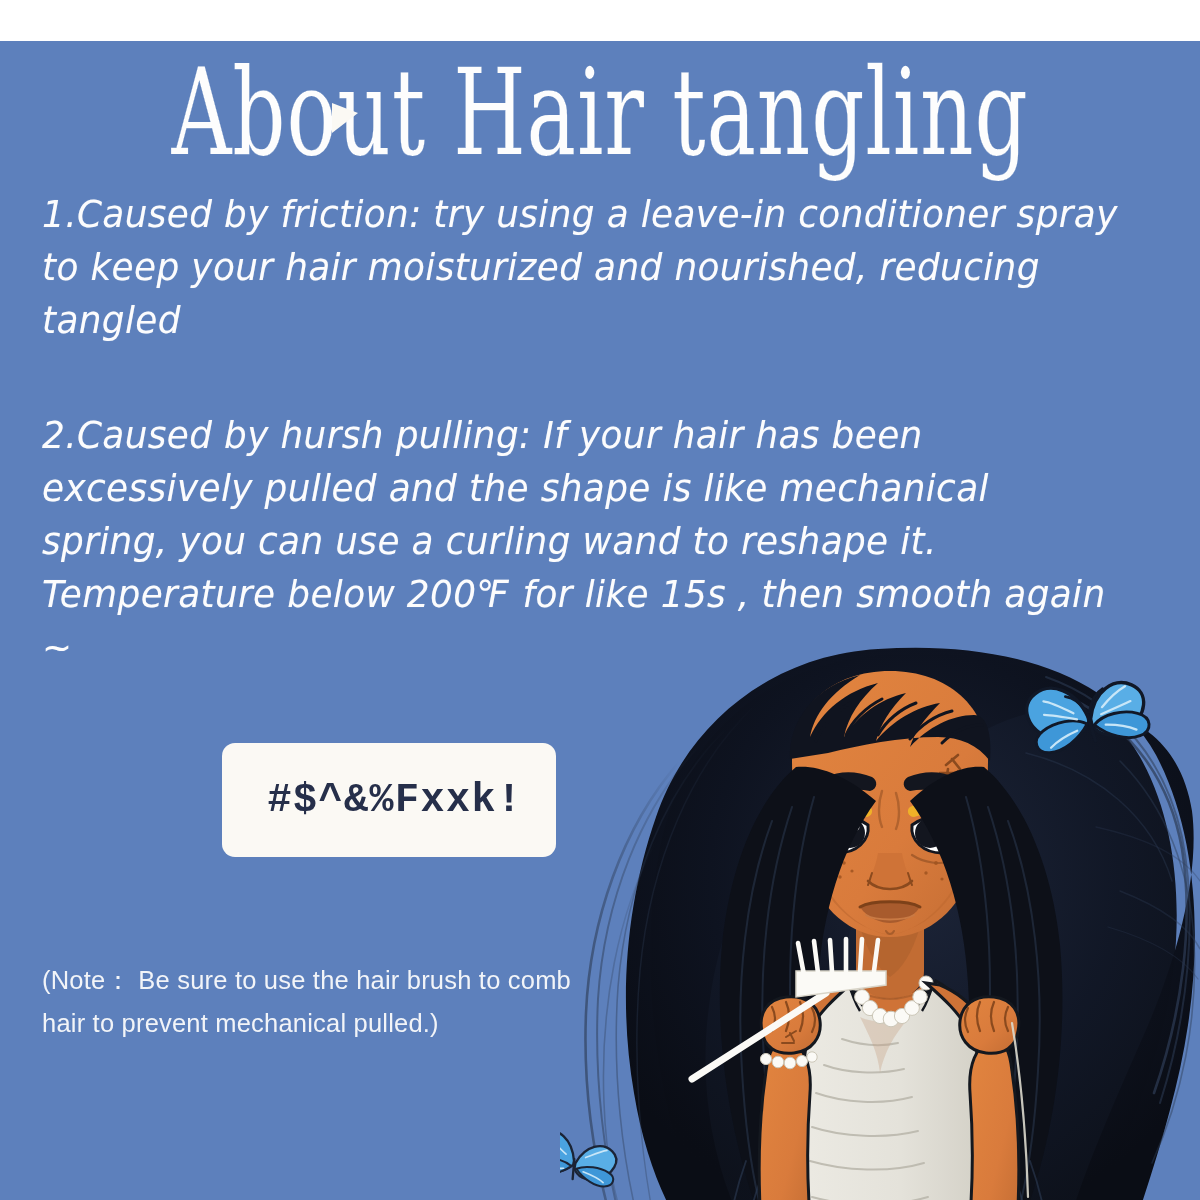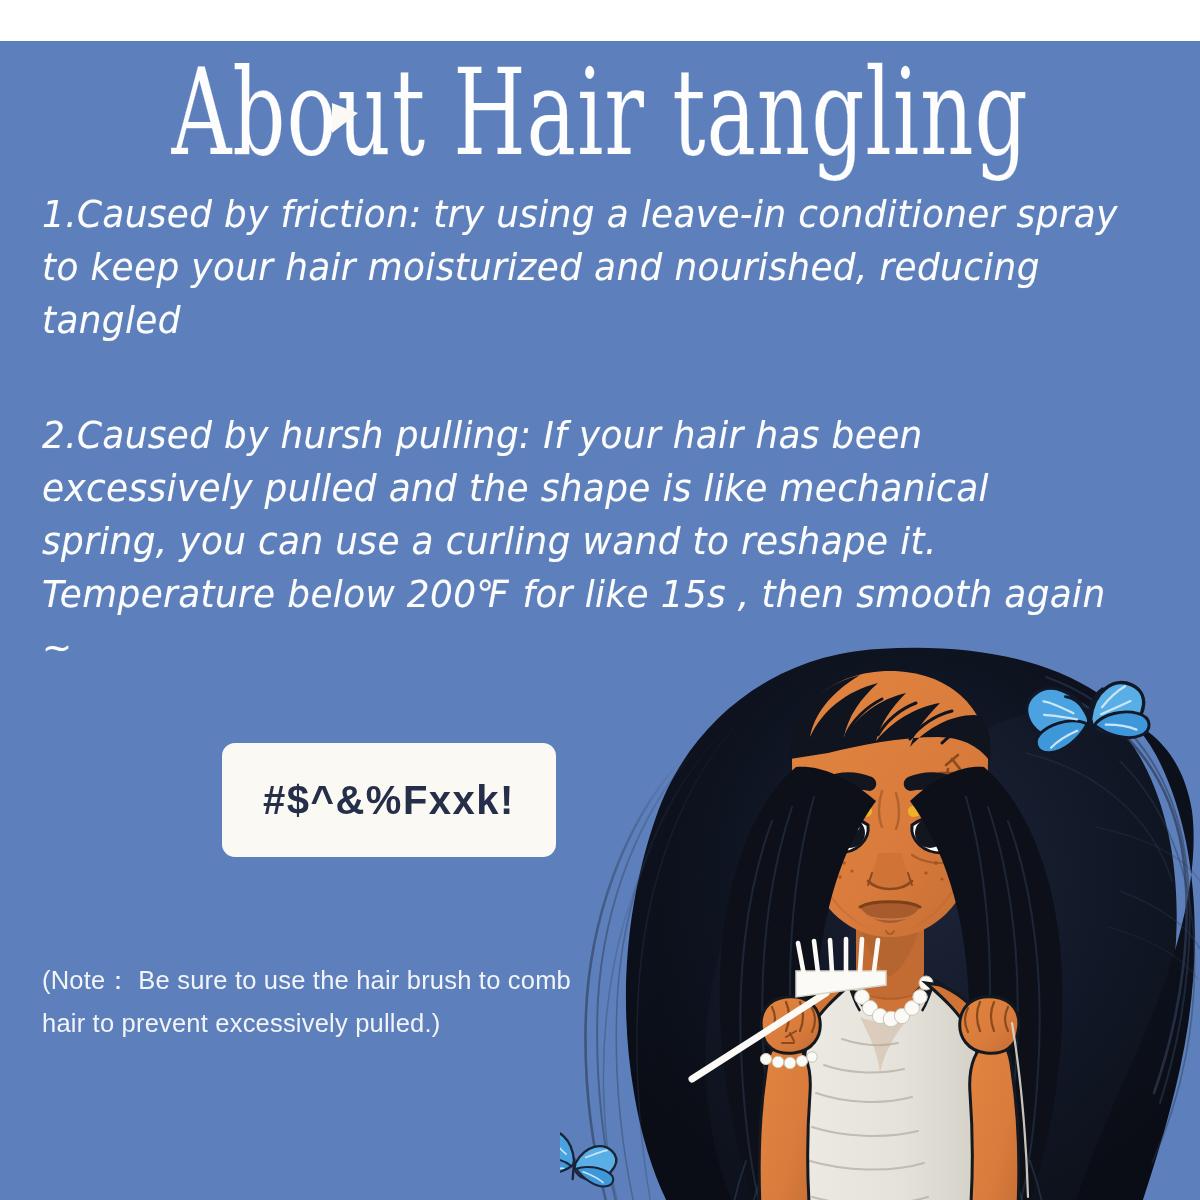--- a/index.html
+++ b/index.html
@@ -67,29 +67,29 @@
     left: 222px;
     top: 702px;
     width: 334px;
     height: 114px;
     background: #fbf9f4;
     border-radius: 13px;
     box-sizing: border-box;
   }
   .bubble-text {
     position: absolute;
-    left: 0;
+    left: 6px;
     top: 0;
     width: 334px;
     height: 114px;
     display: flex;
     align-items: center;
     justify-content: center;
     color: #262f4a;
-    font-family: Liberation Sans, sans-serif;
+    font-family: Liberation Mono, monospace;
     font-size: 40px;
     font-weight: bold;
     letter-spacing: 1.5px;
     white-space: nowrap;
   }
   .bubble-tail {
     position: absolute;
     left: 332px;
     top: 62px;
     width: 0;
@@ -132,21 +132,21 @@
 
   <div class="body-text" id="para1">1.Caused by friction: try using a leave-in conditioner spray to keep your hair moisturized and nourished, reducing tangled</div>
 
   <div class="body-text" id="para2">2.Caused by hursh pulling: If your hair has been excessively pulled and the shape is like mechanical spring, you can use a curling wand to reshape it. Temperature below 200℉ for like 15s , then smooth again ~</div>
 
   <div class="bubble">
     <div class="bubble-text">#$^&amp;%Fxxk!</div>
   </div>
   <div class="bubble-tail"></div>
 
-  <div class="note">(Note： Be sure to use the hair brush to comb hair to prevent excessively pulled.)</div>
+  <div class="note">(Note： Be sure to use the hair brush to comb hair to prevent mechanical pulled.)</div>
 
   <div id="illustration">
     <svg width="640" height="600" viewBox="0 0 640 600" xmlns="http://www.w3.org/2000/svg">
       <defs>
         <radialGradient id="hairGlow" cx="50%" cy="38%" r="62%">
           <stop offset="0%" stop-color="#1a2133"></stop>
           <stop offset="62%" stop-color="#0e1320"></stop>
           <stop offset="100%" stop-color="#0a0d15"></stop>
         </radialGradient>
         <linearGradient id="skinG" x1="0" y1="0" x2="1" y2="1">

